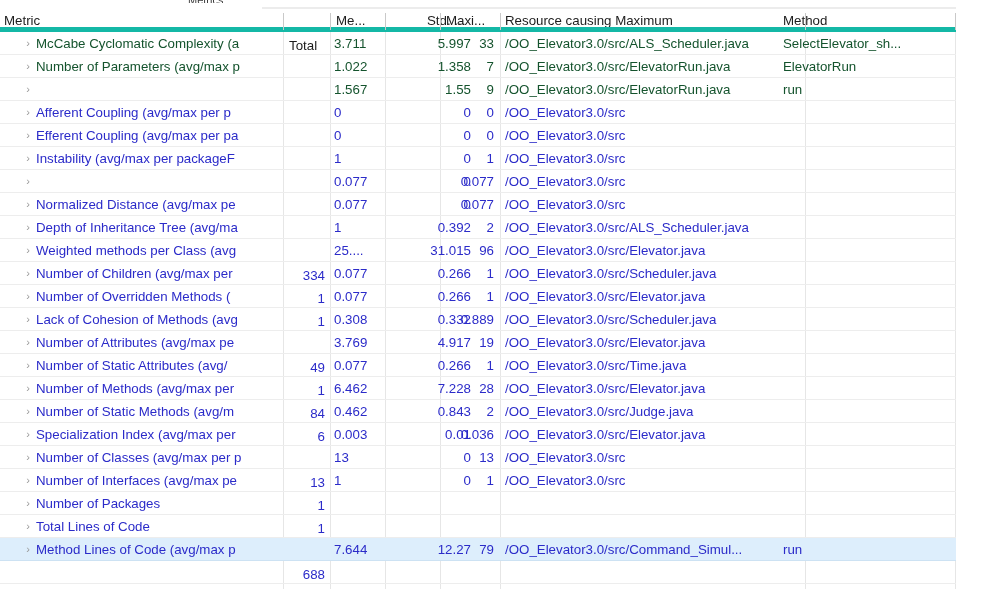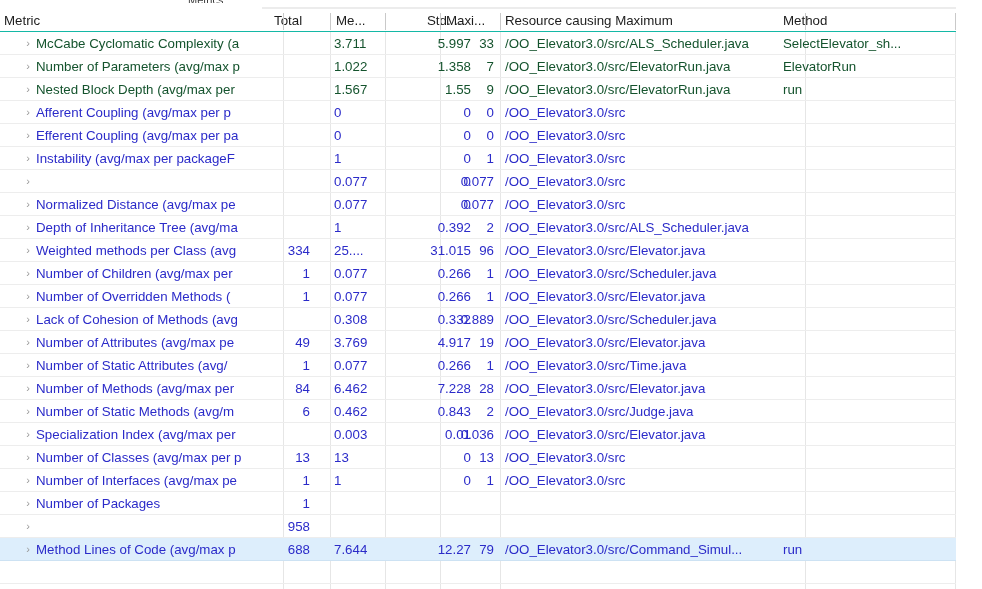--- a/index.html
+++ b/index.html
@@ -51,21 +51,21 @@
 
   .row {
     position: relative;
     height: 23px;
     width: 982px;
     border-bottom: 1px solid #ededed;
     white-space: nowrap;
   }
   .row.header {
     height: 22px;
-    border-bottom: 1px solid #14b8a6;
+    border-bottom: 5px solid #14b8a6;
     background: #ffffff;
   }
   .row.selected {
     background: #ddeefc;
     border-bottom: 1px solid #cde2f3;
   }
   .row.blank { border-bottom: 1px solid #ededed; }
 
   .cell {
     position: absolute;
@@ -78,21 +78,21 @@
     padding: 0 4px;
   }
   .row.header .cell {
     line-height: 22px;
     color: #1c1c1c;
     font-size: 13.3px;
   }
 
   
   .c-metric   { left: 0px;   width: 283px; }
-  .c-total    { left: 268px; width: 47px;  text-align: right; padding-right: 5px; }
+  .c-total    { left: 283px; width: 47px;  text-align: right; padding-right: 5px; margin-top: 25px; }
   .c-mean     { left: 330px; width: 55px;  text-align: left; padding-right: 5px; }
   .c-std      { left: 385px; width: 55px;  text-align: right; padding-right: 5px; margin-left: 36px; }
   .c-max      { left: 440px; width: 60px;  text-align: right; padding-right: 6px; }
   .c-res      { left: 500px; width: 305px; padding-left: 5px; }
   .c-method   { left: 776px; width: 150px; padding-left: 7px; }
 
   .row.header .c-total,
   .row.header .c-mean,
   .row.header .c-std,
   .row.header .c-max { text-align: left; padding-left: 6px; }
@@ -203,21 +203,20 @@
         <div class="cell c-total v-red"></div>
         <div class="cell c-mean v-red">1.022</div>
         <div class="cell c-std v-red">1.358</div>
         <div class="cell c-max v-red">7</div>
         <div class="cell c-res v-red">/OO_Elevator3.0/src/ElevatorRun.java</div>
         <div class="cell c-method v-red">ElevatorRun</div>
       </div>
       <div class="row">
         <div class="cell c-metric">
           <span class="chev">›</span>
-          <span class="label v-red">Nested Block Depth (avg/max per</span>
         </div>
         <div class="cell c-total v-red"></div>
         <div class="cell c-mean v-red">1.567</div>
         <div class="cell c-std v-red">1.55</div>
         <div class="cell c-max v-red">9</div>
         <div class="cell c-res v-red">/OO_Elevator3.0/src/ElevatorRun.java</div>
         <div class="cell c-method v-red">run</div>
       </div>
       <div class="row">
         <div class="cell c-metric">
@@ -430,20 +429,21 @@
         <div class="cell c-total v-blue">1</div>
         <div class="cell c-mean v-blue"></div>
         <div class="cell c-std v-blue"></div>
         <div class="cell c-max v-blue"></div>
         <div class="cell c-res v-blue"></div>
         <div class="cell c-method v-blue"></div>
       </div>
       <div class="row">
         <div class="cell c-metric">
           <span class="chev">›</span>
+          <span class="label v-blue">Total Lines of Code</span>
         </div>
         <div class="cell c-total v-blue">958</div>
         <div class="cell c-mean v-blue"></div>
         <div class="cell c-std v-blue"></div>
         <div class="cell c-max v-blue"></div>
         <div class="cell c-res v-blue"></div>
         <div class="cell c-method v-blue"></div>
       </div>
       <div class="row selected">
         <div class="cell c-metric">

